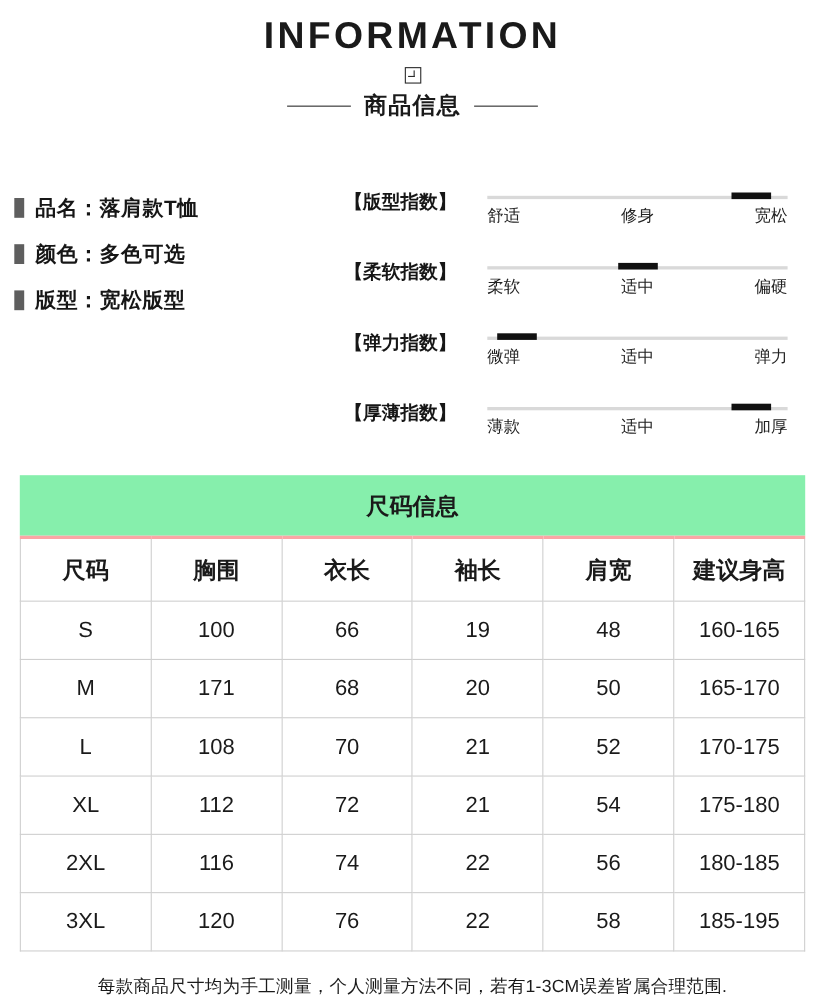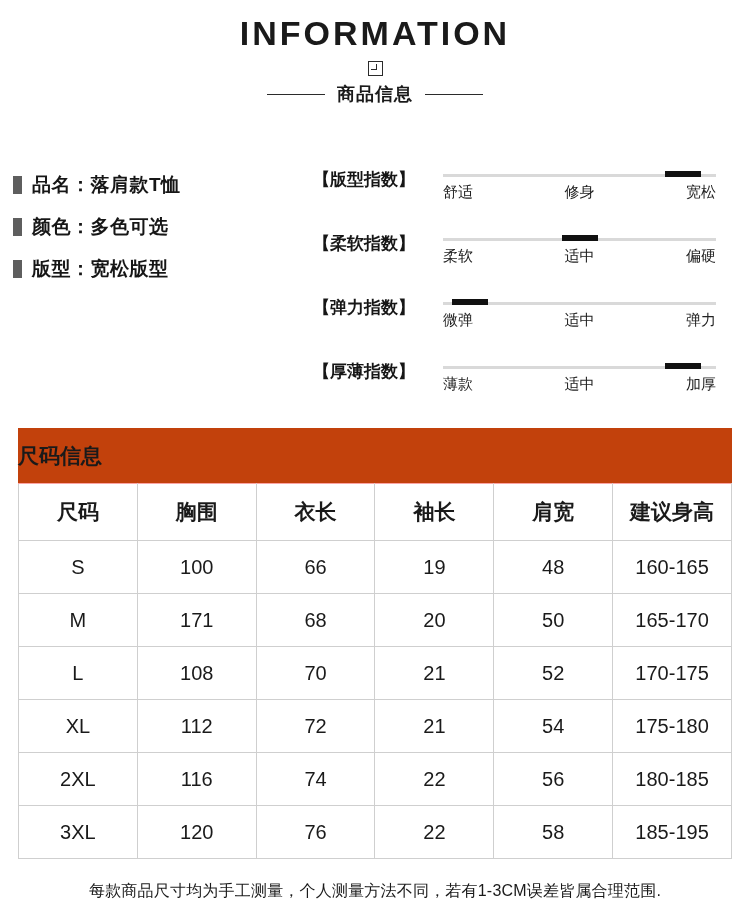--- a/index.html
+++ b/index.html
@@ -54,21 +54,21 @@
     align-items: center;
     justify-content: center;
     gap: 12px;
   }
   .header-cn-row .rule {
     width: 58px;
     height: 1px;
     background: #2b2b2b;
   }
   .header-cn {
-    font-size: 18px;
+    font-size: 21px;
     font-weight: bold;
     letter-spacing: 1px;
     color: #1a1a1a;
   }
 
   
   .info-wrap {
     margin-top: 54px;
     display: flex;
     padding: 0 34px 0 13px;
@@ -151,22 +151,22 @@
   .gauge-ticks span:nth-child(3) {
     text-align: right;
   }
 
   
   .size-section {
     margin-top: 28px;
     padding: 0 18px;
   }
   .size-title {
-    background: #c2410c;
-    text-align: left;
+    background: #86efac;
+    text-align: center;
     font-size: 21px;
     font-weight: bold;
     color: #1a1a1a;
     padding: 14px 0 13px;
   }
   table.size-table {
     width: 100%;
     border-collapse: collapse;
     table-layout: fixed;
   }
@@ -178,21 +178,21 @@
     color: #1a1a1a;
     height: 50px;
     font-weight: normal;
   }
   table.size-table th {
     font-size: 21px;
     font-weight: bold;
     height: 54px;
   }
   table.size-table tr:first-child th {
-    border-top: 1px solid #fca5a5;
+    border-top: 3px solid #fca5a5;
   }
   .note {
     text-align: center;
     font-size: 16px;
     color: #1a1a1a;
     margin-top: 22px;
     letter-spacing: 0.2px;
   }
 </style>
 </head>

